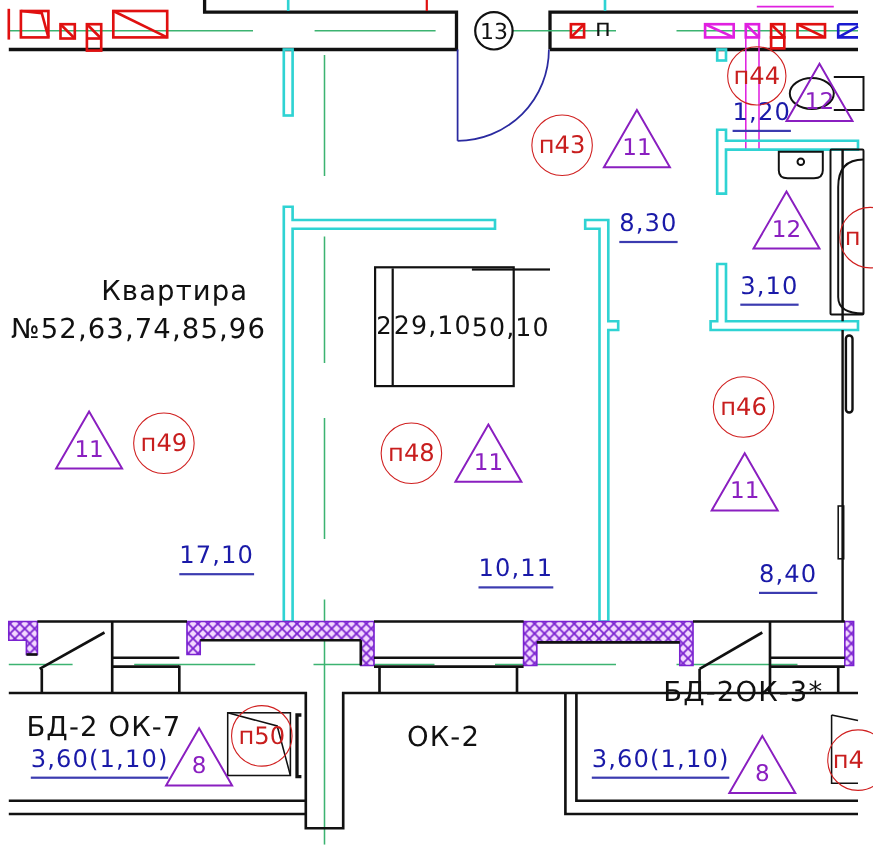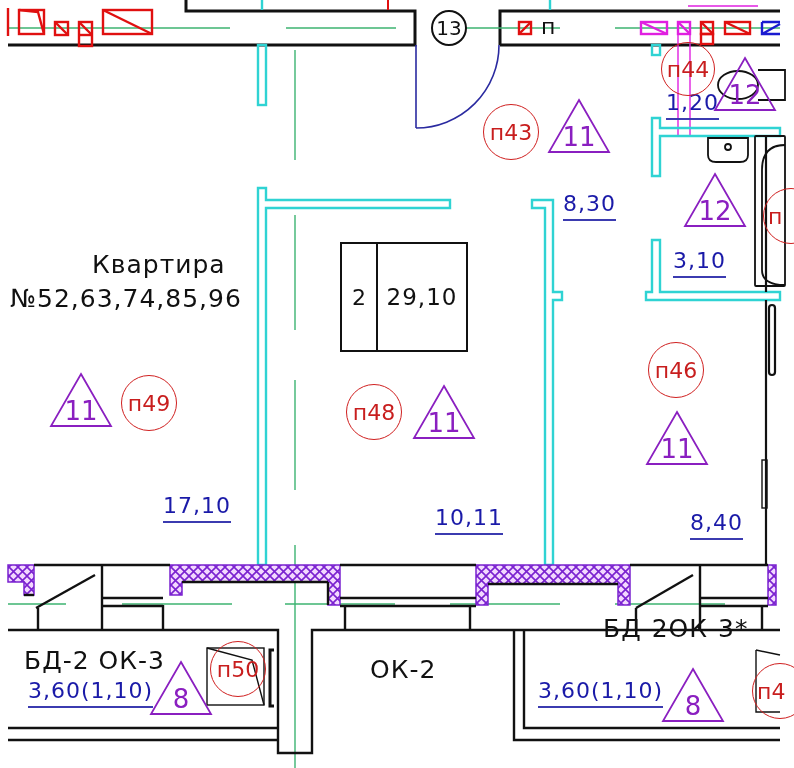--- a/index.html
+++ b/index.html
@@ -9,21 +9,21 @@
     .lbl { position: absolute; white-space: nowrap; line-height: 1; }
     .black-text { color: #111111; font-size: 25px; letter-spacing: 1px; }
     .area { position: absolute; color: #1a1aa8; font-size: 22px; line-height: 1;
             border-bottom: 2px solid #3b3bb0; padding-bottom: 4px; letter-spacing: 1px; }
     .tag { position: absolute; border: 1.6px solid #d02020; border-radius: 50%;
            color: #c81e1e; font-size: 22px; display: flex; align-items: center;
            justify-content: center; box-sizing: border-box; }
     .tri { position: absolute; }
     .tri svg { position: absolute; left: 0; top: 0; }
     .tri span { position: absolute; left: 0; right: 0; text-align: center;
-                color: #8a1fc0; font-size: 26px; line-height: 1; }
+                color: #8a1fc0; font-size: 21px; line-height: 1; }
     .axis-tag { position: absolute; width: 36px; height: 36px; border: 2px solid #111;
                 border-radius: 50%; box-sizing: border-box; display: flex;
                 align-items: center; justify-content: center; font-size: 20px; color: #111;
                 background: #fff; }
     .summary { position: absolute; left: 340px; top: 242px; width: 128px; height: 110px;
                border: 2px solid #111; box-sizing: border-box; display: flex; background:#fff; }
     .summary .rooms { width: 34px; border-right: 2px solid #111; display: flex;
                       align-items: center; justify-content: center; font-size: 22px; color:#111; }
     .summary .vals { flex: 1; display: flex; flex-direction: row; }
     .summary .vals div { flex: 1; display: flex; align-items: center; justify-content: center;
@@ -176,20 +176,21 @@
 <div class="axis-tag" style="left:431px; top:10px;">13</div>
 <div class="lbl black-text" style="left:541px; top:16px; font-size:22px;">п</div>
 
 <div class="lbl black-text" style="left:92px; top:252px;">Квартира</div>
 <div class="lbl black-text" style="left:10px; top:286px;">№52,63,74,85,96</div>
 
 <div class="summary">
   <div class="rooms">2</div>
   <div class="vals">
     <div>29,10</div>
+    <div>50,10</div>
   </div>
 </div>
 
 <div class="area" style="left:563px; top:193px;">8,30</div>
 <div class="area" style="left:666px; top:92px;">1,20</div>
 <div class="area" style="left:673px; top:250px;">3,10</div>
 <div class="area" style="left:163px; top:495px;">17,10</div>
 <div class="area" style="left:435px; top:507px;">10,11</div>
 <div class="area" style="left:690px; top:512px;">8,40</div>
 <div class="area" style="left:28px; top:680px;">3,60(1,10)</div>
@@ -246,15 +247,15 @@
     </svg>
   <span style="top:26px;">8</span>
 </div>
 <div class="tri" style="left:661px; top:667px; width:64px; height:56px;">
   <svg width="64" height="56">
       <polygon points="32,2 62,54 2,54" fill="none" stroke="#8a1fc0" stroke-width="1.8"></polygon>
     </svg>
   <span style="top:26px;">8</span>
 </div>
 
-<div class="lbl black-text" style="left:24px; top:648px;">БД-2 ОК-3</div>
+<div class="lbl black-text" style="left:24px; top:648px;">БД-2 ОК-7</div>
 <div class="lbl black-text" style="left:370px; top:657px;">ОК-2</div>
 <div class="lbl black-text" style="left:603px; top:616px;">БД-2ОК-3*</div>
 
 </body></html>

